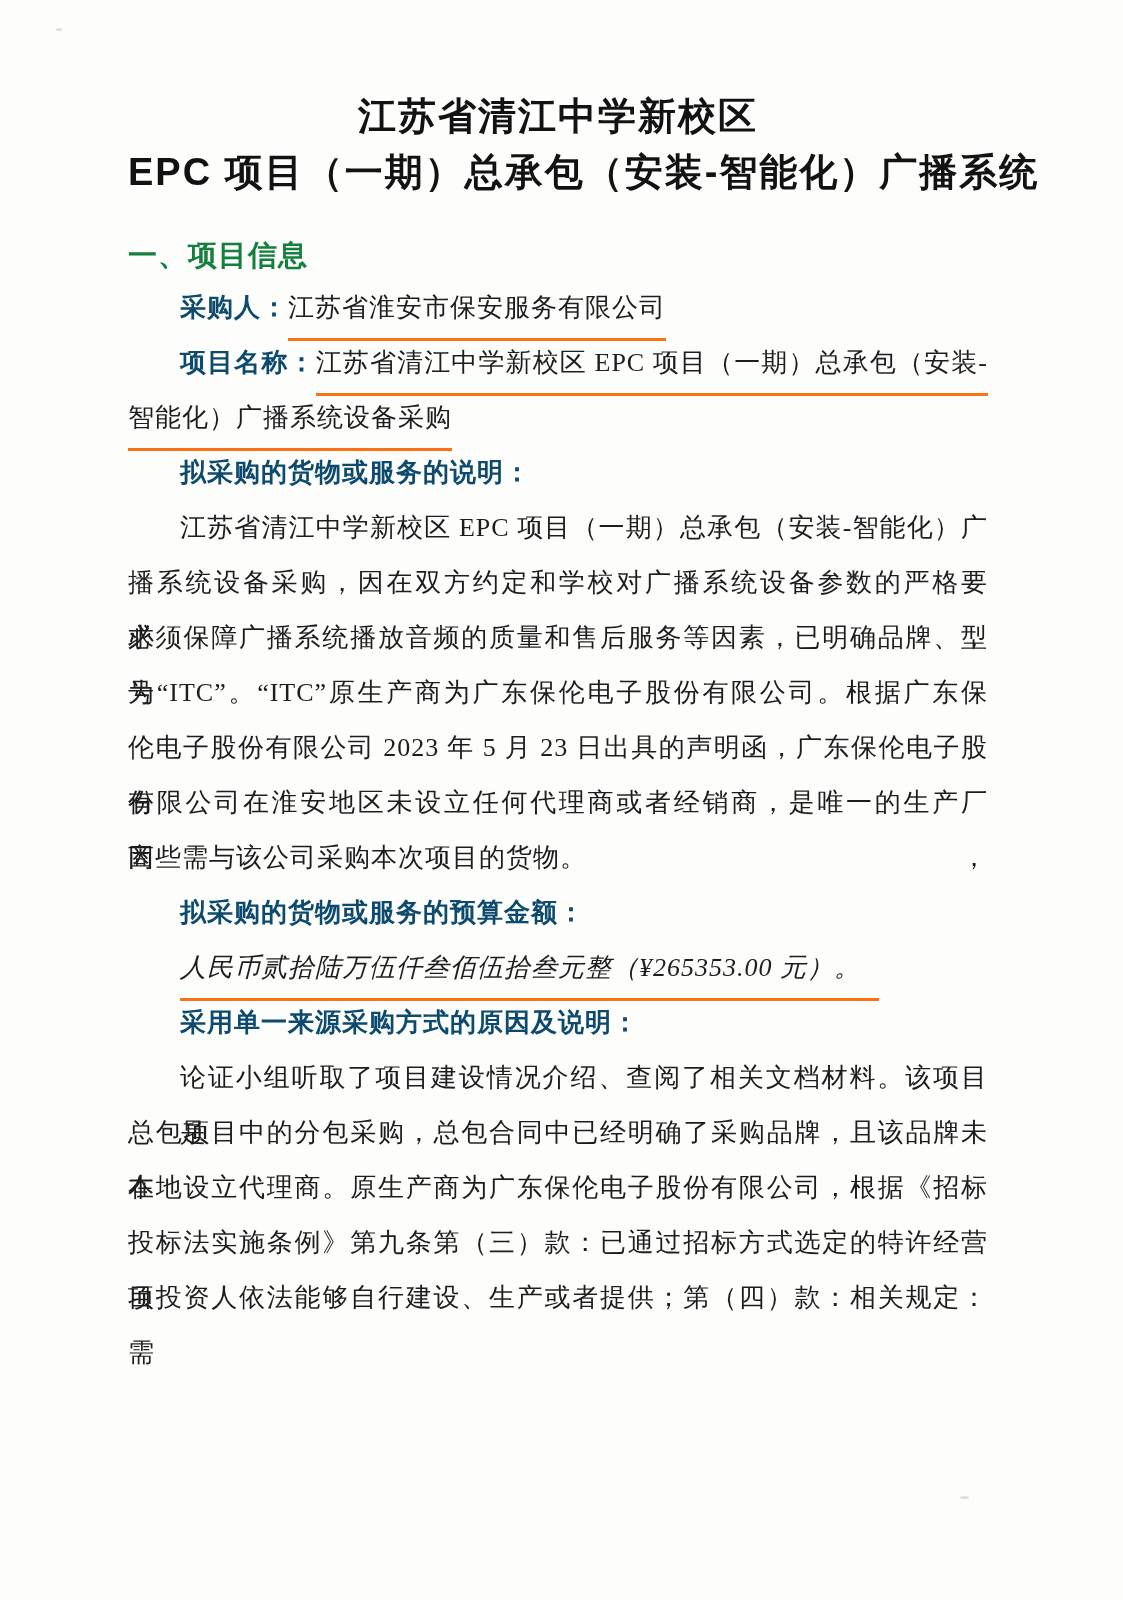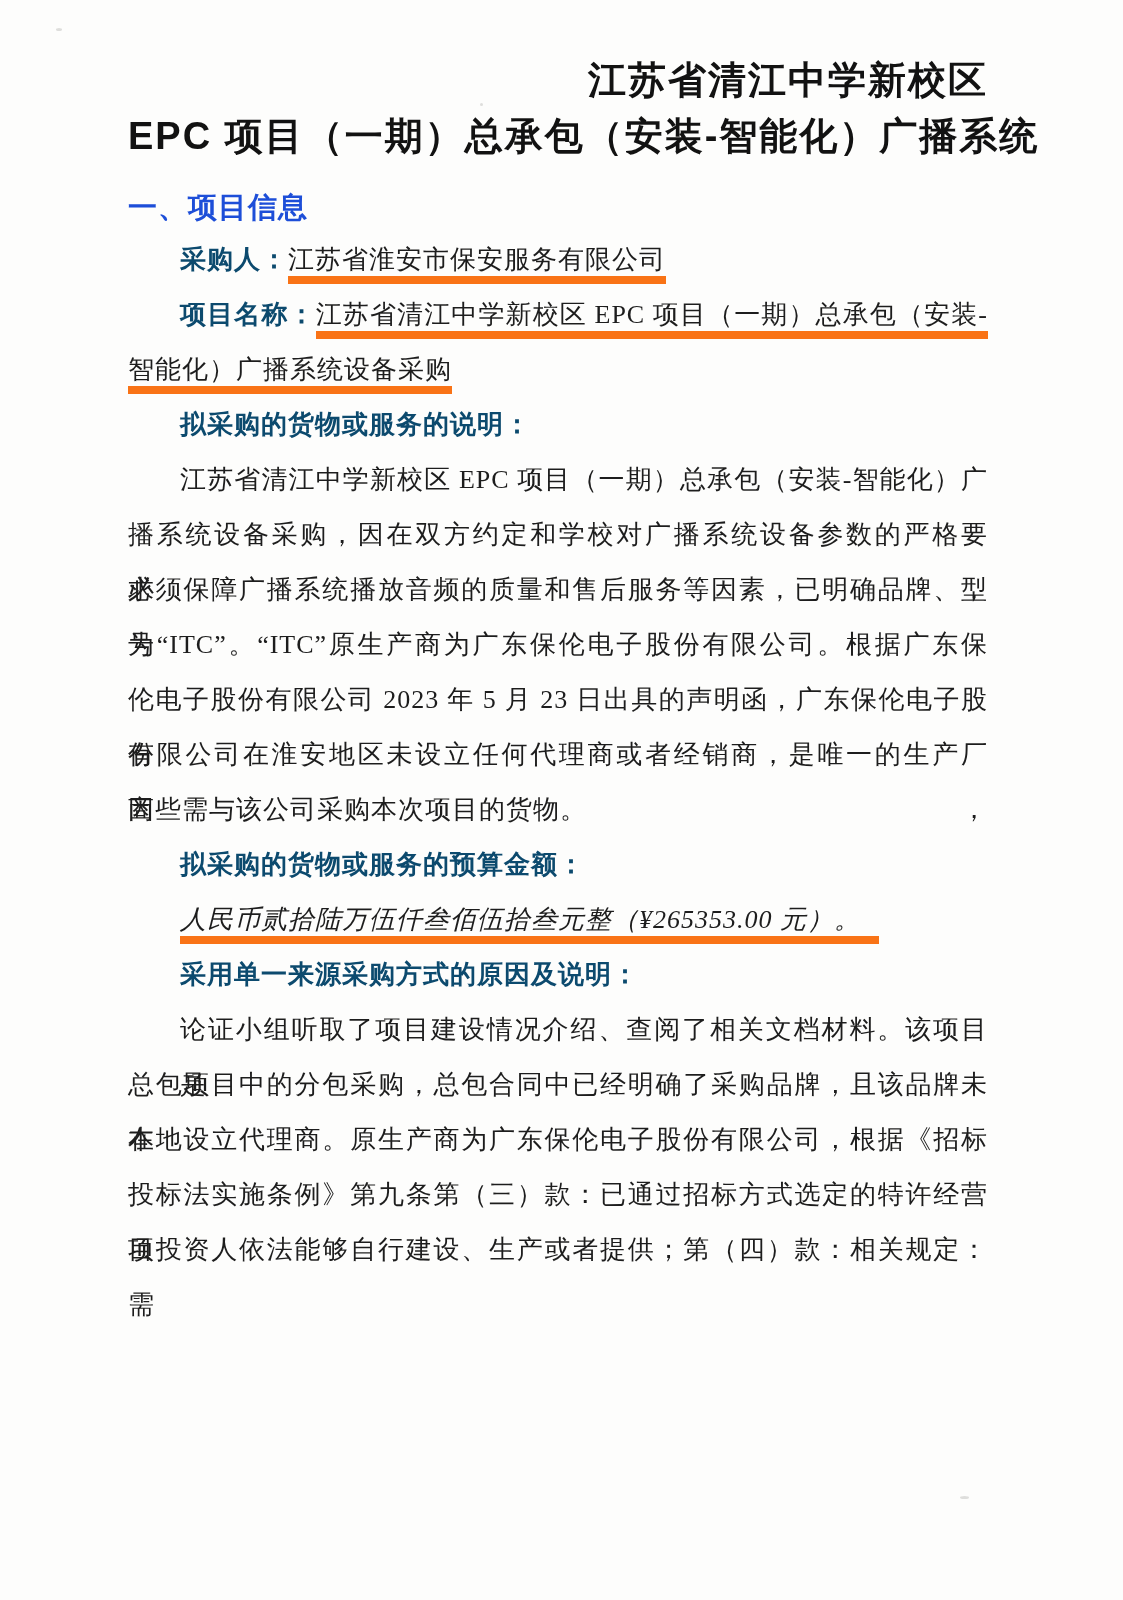--- a/index.html
+++ b/index.html
@@ -13,39 +13,39 @@
     overflow: hidden;
     font-family: "Liberation Serif", "DejaVu Serif", serif;
   }
   .content {
     position: absolute;
     left: 128px;
     top: 0;
     width: 860px;
   }
   .title-block {
-    margin-top: 52px;
-    text-align: right;
+    margin-top: 88px;
+    text-align: center;
     font-family: "Liberation Sans", "DejaVu Sans", sans-serif;
     font-weight: 700;
     color: #121212;
   }
   .title-line {
     font-size: 38px;
     line-height: 56px;
     letter-spacing: 2px;
     white-space: nowrap;
   }
   .sec-heading {
-    margin-top: 22px;
+    margin-top: 34px;
     font-family: "Liberation Sans", "DejaVu Sans", sans-serif;
     font-weight: 700;
     font-size: 29px;
     line-height: 42px;
-    color: #1d4ed8;
+    color: #15803d;
     letter-spacing: 1px;
   }
   .lines { margin-top: 4px; }
   .ln {
     height: 55px;
     line-height: 55px;
     font-size: 26px;
     letter-spacing: 1px;
     color: #1d1d1d;
   }
@@ -54,22 +54,22 @@
     text-align: justify;
     text-align-last: justify;
     text-justify: inter-character;
   }
   .lbl {
     font-family: "Liberation Sans", "DejaVu Sans", sans-serif;
     font-weight: 700;
     color: #0c4a6e;
   }
   .u {
-    border-bottom: 8px solid #f97316;
-    padding-bottom: 2px;
+    border-bottom: 3px solid #f97316;
+    padding-bottom: 16px;
   }
   .u-ext { padding-right: 18px; font-style: italic; }
   .speck {
     position: absolute;
     background: #c9c9c6;
     border-radius: 50%;
     opacity: 0.6;
   }
 </style>
 </head>

